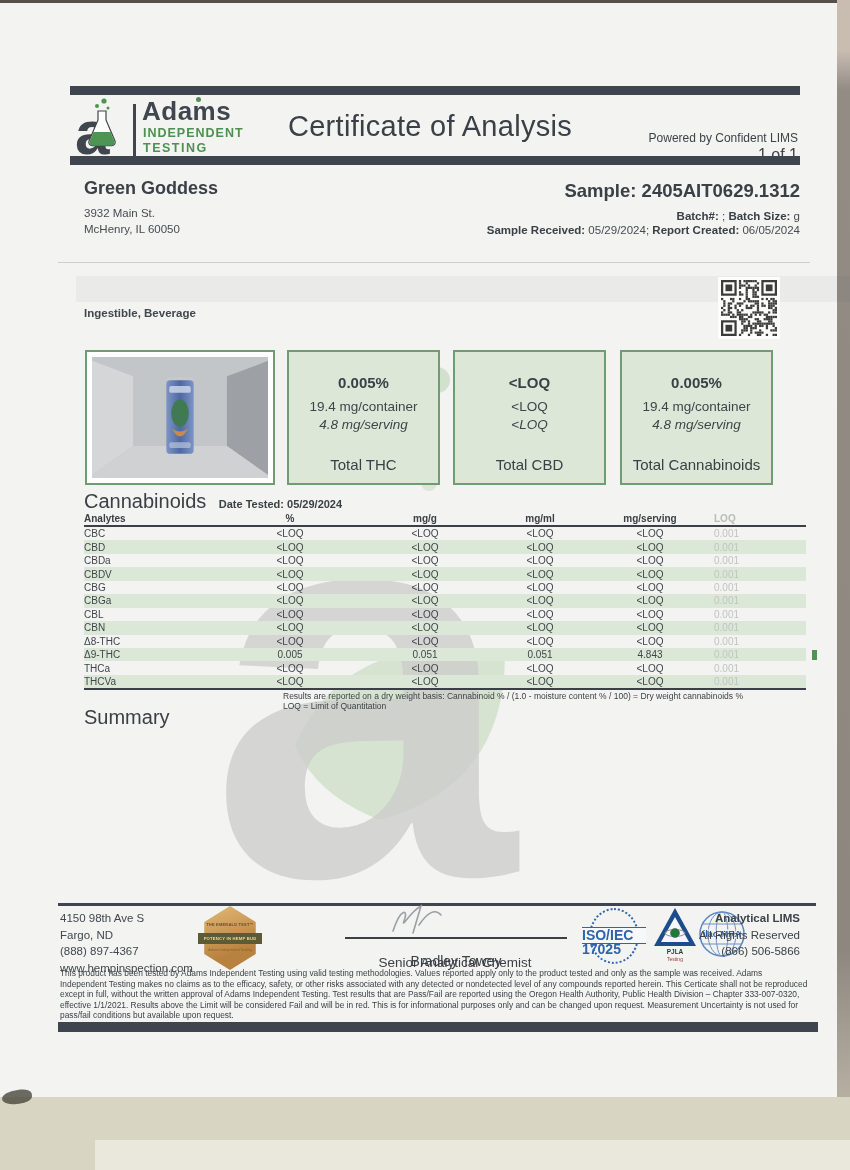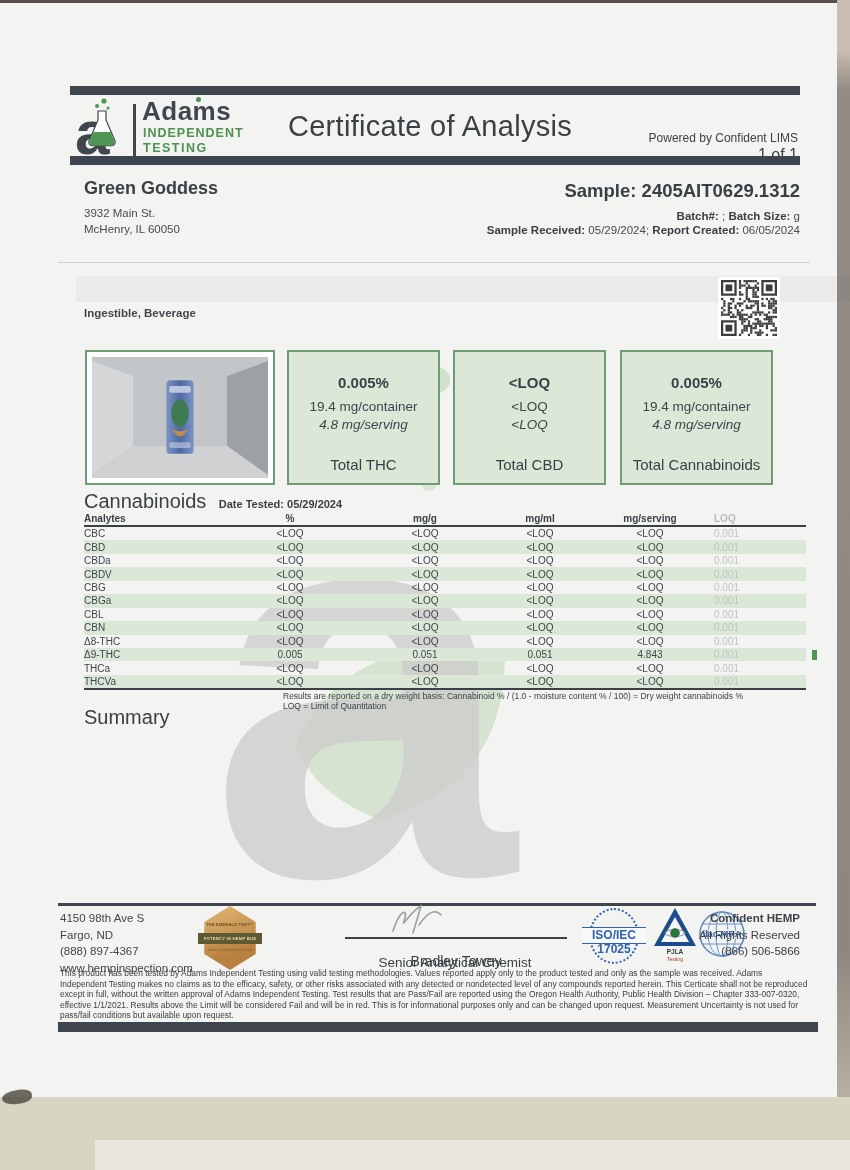--- a/index.html
+++ b/index.html
@@ -93,21 +93,21 @@
   .ribbon{position:absolute;left:0;top:27px;width:64px;height:11px;background:#5d5b33;color:#ead9a0;
     font-size:4.2px;font-weight:bold;text-align:center;line-height:11px;letter-spacing:.2px}
   .hex-sub{position:absolute;left:0;top:42px;width:64px;text-align:center;font-size:3.5px;color:#8a6227}
   .sig-scribble{position:absolute;left:375px;top:903px;width:90px;height:32px}
   .sig-line{position:absolute;left:345px;top:937px;width:222px;height:2px;background:#3a4045}
   .sig-name{position:absolute;left:345px;top:953px;width:222px;text-align:center;font-size:14px;color:#3c4247}
   .sig-role{position:absolute;left:329px;top:955px;width:252px;text-align:center;font-size:13.5px;font-weight:normal;color:#3a4045}
   .iso{position:absolute;left:585px;top:908px;width:58px;height:56px}
   .iso-circle{position:absolute;left:4px;top:0;width:50px;height:56px;border:2.5px dotted #2f63ab;border-radius:50%}
   .iso-band{position:absolute;left:-3px;top:19px;width:64px;height:17px;background:#f7f8f9;border-top:1.5px solid #2f63ab;
-    border-bottom:1.5px solid #2f63ab;text-align:center;font-size:12px;font-weight:bold;color:#2f63ab;line-height:14px}
+    border-bottom:1.5px solid #2f63ab;font-size:14px;font-weight:bold;color:#2f63ab;line-height:14px}
   .pjla{position:absolute;left:652px;top:906px;width:46px;height:58px}
   .ilac{position:absolute;left:698px;top:910px;width:48px;height:48px}
   .lims{position:absolute;right:50px;top:910px;text-align:right;font-size:11.5px;line-height:16.5px;color:#3c4247}
   .lims .b1{font-weight:600}
   .disclaimer{position:absolute;left:60px;top:968px;width:748px;font-size:8.4px;line-height:10.6px;color:#3c4247}
 </style>
 </head>
 <body>
 
 <div id="page">
@@ -588,21 +588,21 @@
 
   <svg class="ilac" viewBox="0 0 48 48">
     <circle cx="24" cy="24" r="22" fill="none" stroke="#5b86c2" stroke-width="1.5"></circle>
     <ellipse cx="24" cy="24" rx="14" ry="22" fill="none" stroke="#6b93cb" stroke-width="1"></ellipse>
     <ellipse cx="24" cy="24" rx="6" ry="22" fill="none" stroke="#6b93cb" stroke-width="1"></ellipse>
     <path d="M4,14 h40 M2,24 h44 M4,34 h40" stroke="#6b93cb" stroke-width="1" fill="none"></path>
     <text x="24" y="27" text-anchor="middle" font-size="9" font-weight="bold" fill="#2f63ab" stroke="#f3f3f1" stroke-width="2.5" paint-order="stroke">ilac-MRA</text>
   </svg>
 
   <div class="lims">
-    <div class="b1">Confident HEMP</div>
+    <div class="b1">Analytical LIMS</div>
     <div>All Rights Reserved</div>
     <div>(866) 506-5866</div>
   </div>
 
   <div class="disclaimer">This product has been tested by Adams Independent Testing using valid testing methodologies. Values reported apply only to the product tested and only as the sample was received. Adams Independent Testing makes no claims as to the efficacy, safety, or other risks associated with any detected or nondetected level of any compounds reported herein. This Certicate shall not be reproduced except in full, without the written approval of Adams Independent Testing. Test results that are Pass/Fail are reported using the Oregon Health Authority, Public Health Division – Chapter 333-007-0320, effective 1/1/2021. Results above the Limit will be considered Fail and will be in red. This is for informational purposes only and can be changed upon request. Measurement Uncertainty is not used for pass/fail conditions but available upon request.</div>
   <div class="bottom-bar"></div>
 
 </div>
 
 </body></html>

